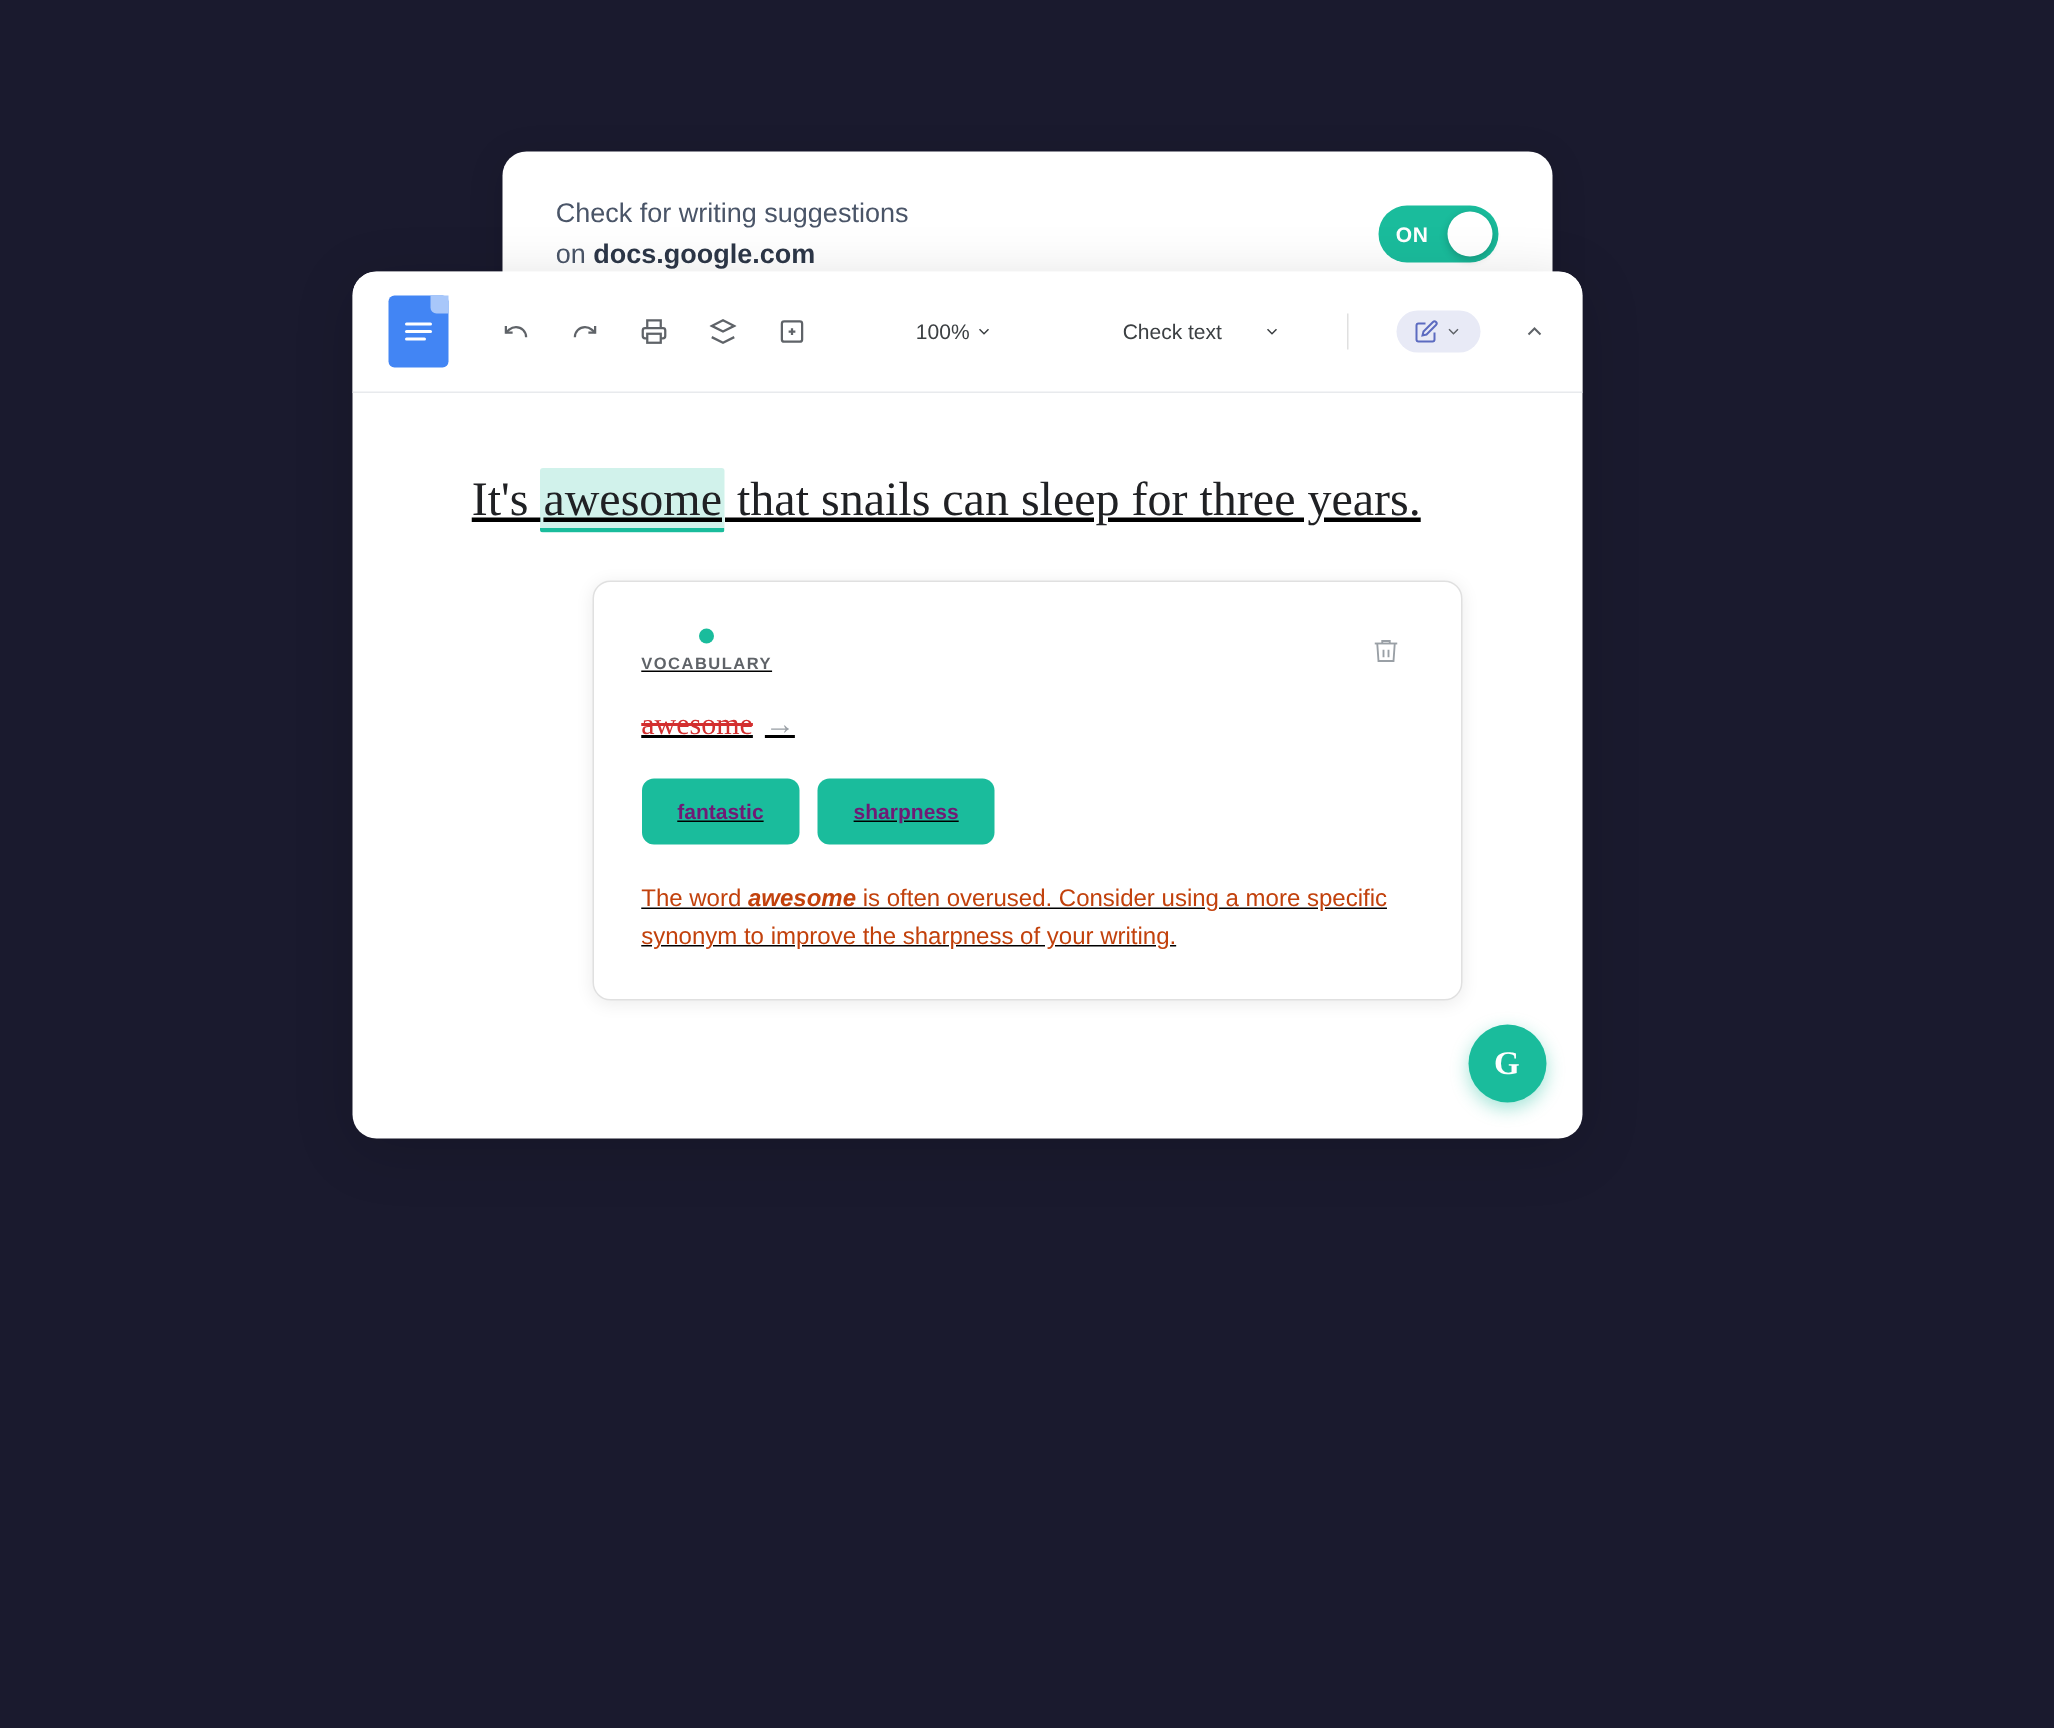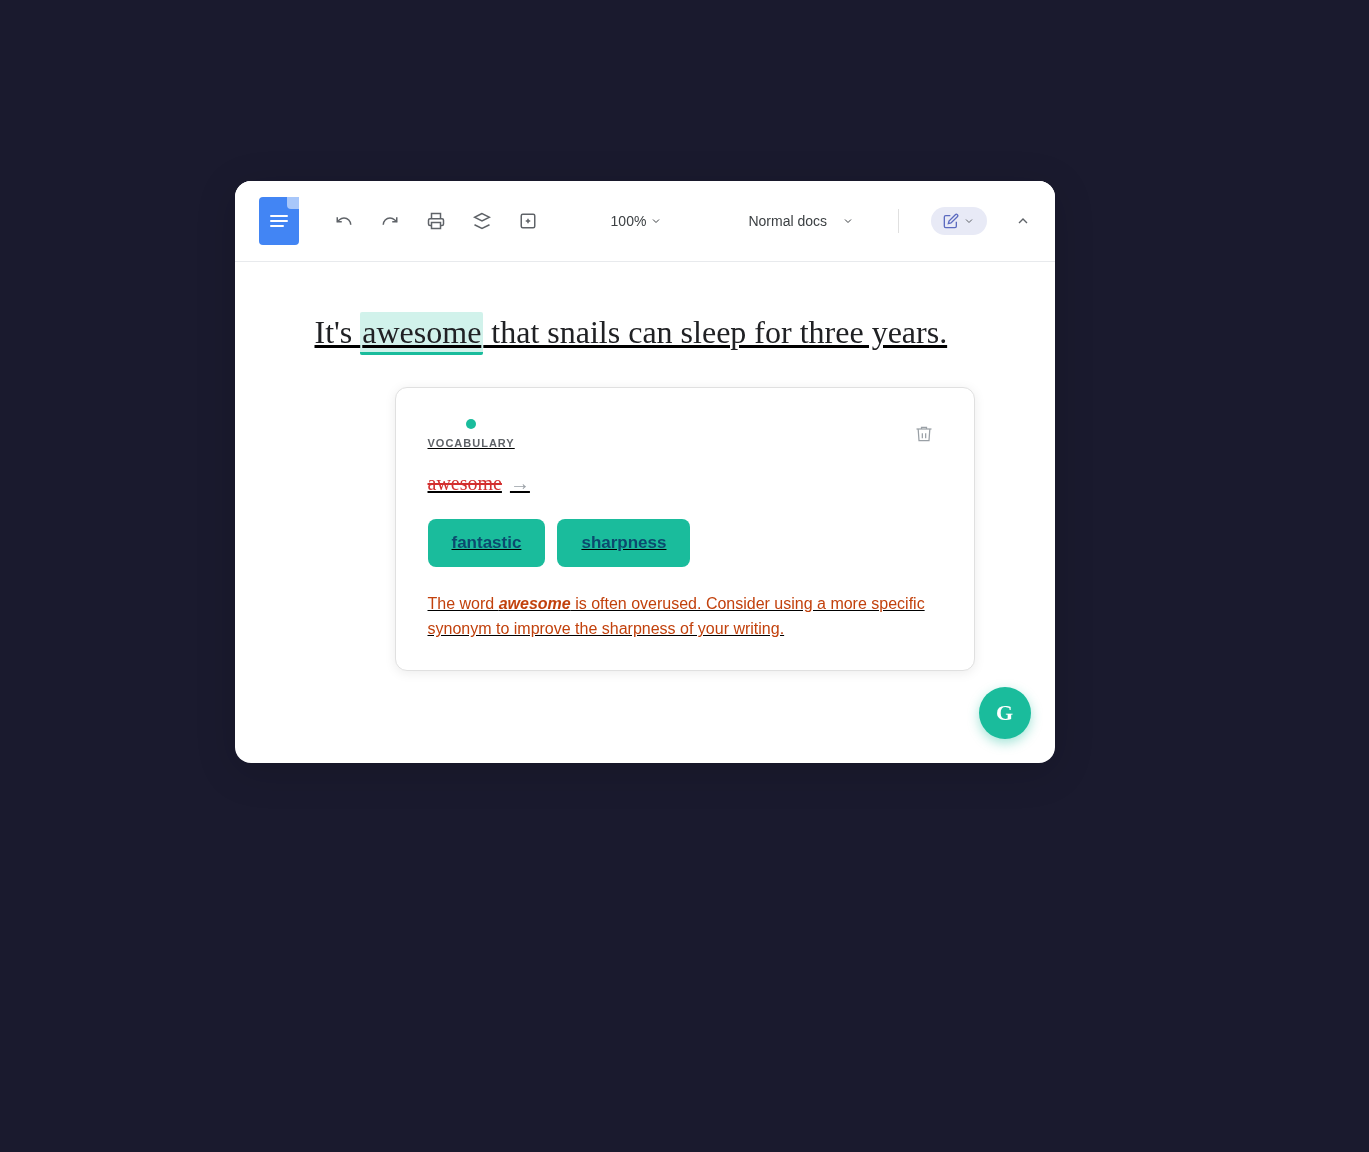--- a/index.html
+++ b/index.html
@@ -302,24 +302,24 @@
 
     .suggestion-buttons {
       display: flex;
       gap: 12px;
       margin-bottom: 24px;
     }
 
     .suggestion-btn {
       padding: 14px 24px;
       background: #1abc9c;
-      color: #0c4a6e;
+      color: #701a75;
       border: none;
       border-radius: 8px;
-      font-size: 17px;
+      font-size: 14px;
       font-weight: 600;
       cursor: pointer;
       transition: background 0.2s;
     }
 
     .suggestion-description {
       font-size: 16px;
       color: #c2410c;
       line-height: 1.6;
     }
@@ -350,20 +350,32 @@
       font-size: 22px;
       font-weight: 700;
       font-family: Georgia, serif;
     }
   </style>
 </head>
 <body>
 
 <div class="scene">
 
+  <div class="top-card">
+    <div class="top-card-text">
+      <span>Check for writing suggestions</span><br>
+      <span>on </span><strong>docs.google.com</strong>
+    </div>
+    <div class="toggle-container">
+      <div class="toggle">
+        <span class="toggle-label">ON</span>
+        <div class="toggle-knob"></div>
+      </div>
+    </div>
+  </div>
 
   <div class="main-card">
 
     <div class="toolbar">
       <div class="docs-icon">
         <svg width="22" height="28" viewBox="0 0 22 28" fill="none">
           <rect x="2" y="6" width="18" height="2" rx="1" fill="white"></rect>
           <rect x="2" y="11" width="18" height="2" rx="1" fill="white"></rect>
           <rect x="2" y="16" width="14" height="2" rx="1" fill="white"></rect>
         </svg>
@@ -406,21 +418,21 @@
       <button class="zoom-dropdown">
         <span>100%</span>
         <svg width="12" height="12" viewBox="0 0 24 24" fill="none" stroke="currentColor" stroke-width="2">
           <polyline points="6 9 12 15 18 9"></polyline>
         </svg>
       </button>
 
       <div class="toolbar-divider"></div>
 
       <button class="style-dropdown">
-        <span>Normal docs</span>
+        <span>Check text</span>
         <svg width="12" height="12" viewBox="0 0 24 24" fill="none" stroke="currentColor" stroke-width="2">
           <polyline points="6 9 12 15 18 9"></polyline>
         </svg>
       </button>
 
       <div class="toolbar-divider"></div>
 
       <button class="edit-btn">
         <svg width="16" height="16" viewBox="0 0 24 24" fill="none" stroke="#5c6bc0" stroke-width="2">
           <path d="M11 4H4a2 2 0 00-2 2v14a2 2 0 002 2h14a2 2 0 002-2v-7"></path>

